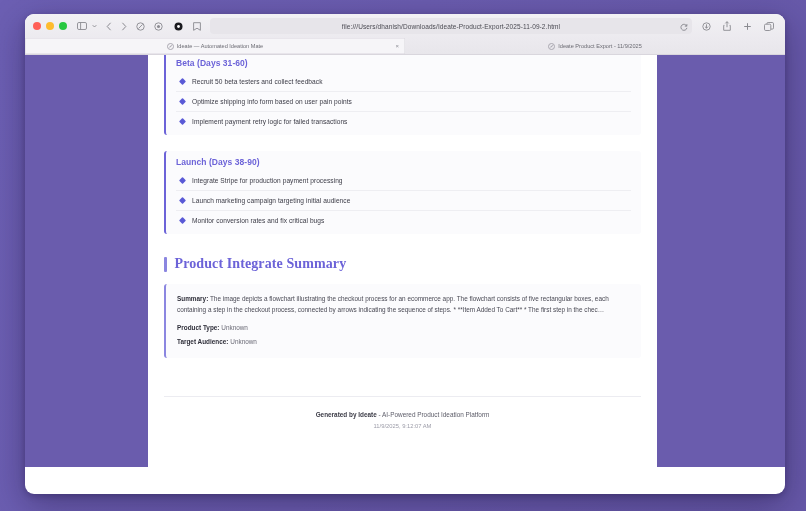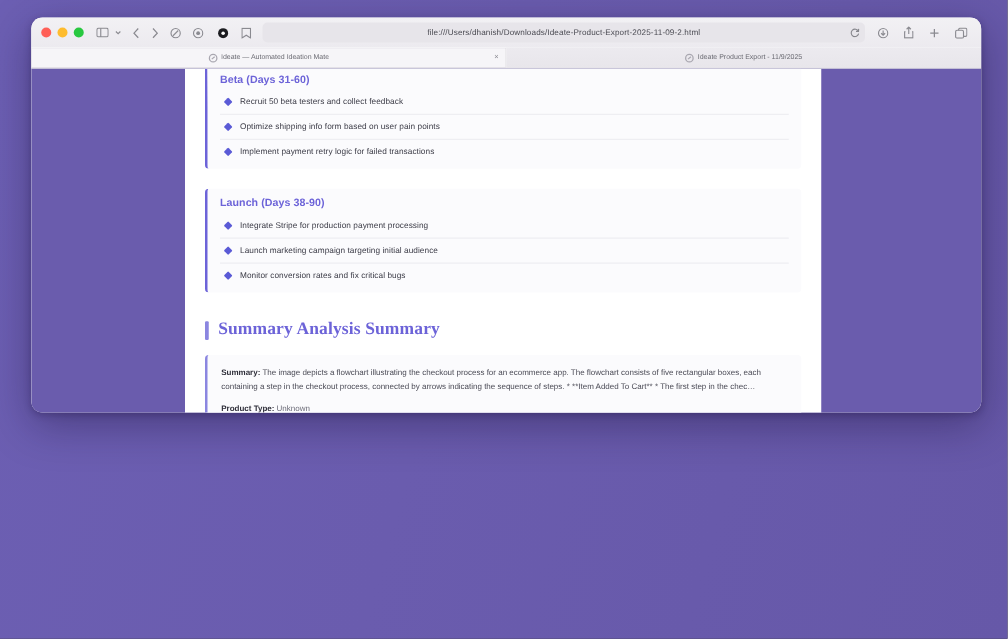--- a/index.html
+++ b/index.html
@@ -19,21 +19,21 @@
     position: absolute;
     left: 0; top: 0;
     width: 806px; height: 511px;
     background: linear-gradient(105deg, #6c5fb3 0%, #6a5cae 45%, #6658a8 100%);
   }
 
   
   #browser-window {
     position: absolute;
     left: 25px; top: 14px;
-    width: 760px; height: 316px;
+    width: 760px; height: 480px;
     background: #ffffff;
     border-radius: 9px;
     overflow: hidden;
     box-shadow: 0 10px 34px rgba(20,10,50,0.38), 0 2px 6px rgba(20,10,50,0.25);
   }
 
   
   .toolbar {
     position: relative;
     height: 24px;
@@ -459,21 +459,21 @@
               <span class="task-text">Launch marketing campaign targeting initial audience</span>
             </div>
             <div class="task-row">
               <span class="diamond"></span>
               <span class="task-text">Monitor conversion rates and fix critical bugs</span>
             </div>
           </div>
 
           <div class="analysis-heading">
             <span class="heading-bar"></span>
-            <span class="analysis-title">Summary Analysis Summary</span>
+            <span class="analysis-title">Product Integrate Summary</span>
           </div>
 
           <div class="summary-card">
             <p class="summary-para"><b>Summary:</b> <span>The image depicts a flowchart illustrating the checkout process for an ecommerce app. The flowchart consists of five rectangular boxes, each containing a step in the checkout process, connected by arrows indicating the sequence of steps. * **Item Added To Cart** * The first step in the chec…</span></p>
             <p class="meta-row"><b>Product Type:</b> <span>Unknown</span></p>
             <p class="meta-row"><b>Target Audience:</b> <span>Unknown</span></p>
           </div>
 
           <div class="page-footer">
             <div class="footer-main"><b>Generated by Ideate</b><span> - AI-Powered Product Ideation Platform</span></div>

